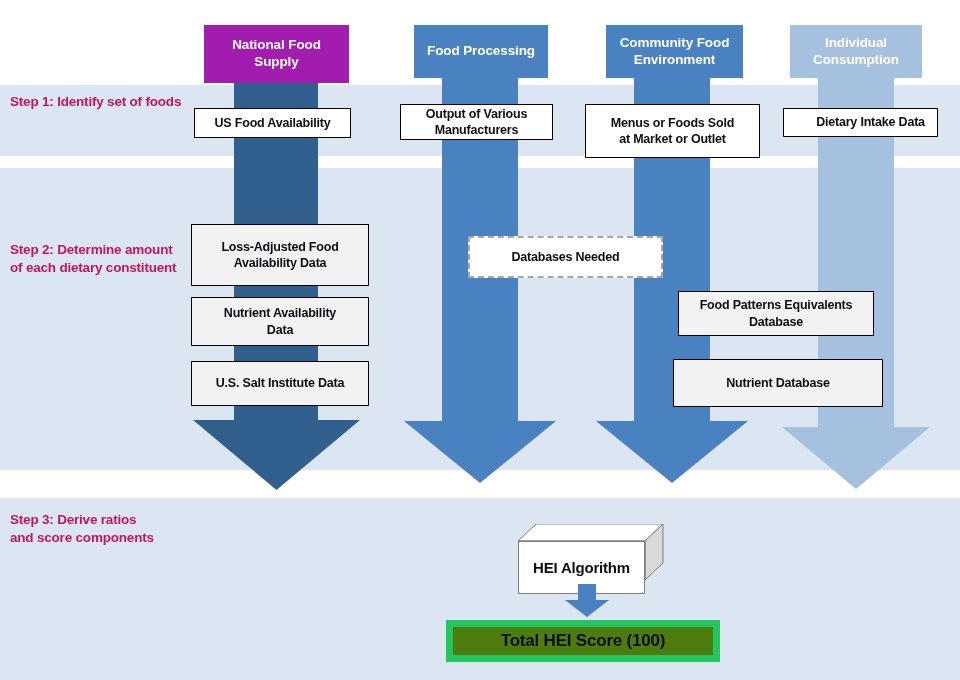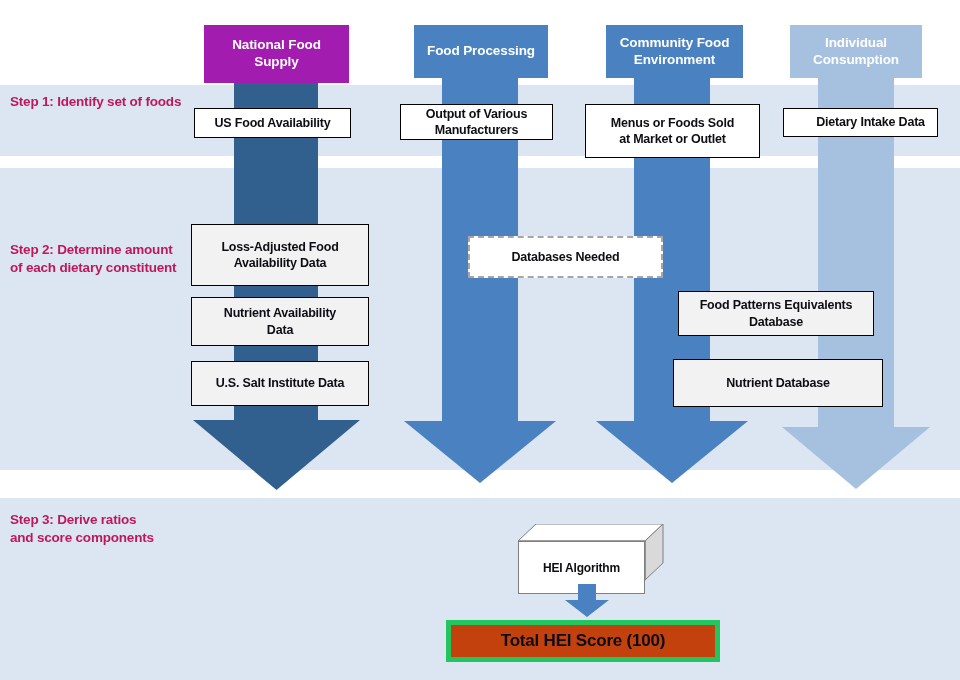--- a/index.html
+++ b/index.html
@@ -83,34 +83,34 @@
   
   #algo-box { position: absolute; z-index: 25; }
   #algo-box .face-front {
     position: absolute;
     left: 0; top: 17px;
     width: 127px; height: 53px;
     background: #ffffff;
     border: 1px solid #7f7f7f;
     box-sizing: border-box;
     display: flex; align-items: center; justify-content: center;
-    font-size: 12px; font-weight: bold; color: #0d0d14;
+    font-size: 15px; font-weight: bold; color: #0d0d14;
     letter-spacing: -0.2px;
   }
   #algo-box svg { position: absolute; left: 0; top: 0; }
 
   
   #algo-arrow { position: absolute; z-index: 25; }
 
   
   #total-score-box {
     position: absolute;
     z-index: 30;
-    background: #c2410c;
-    border: 5px solid #22c55e;
+    background: #4d7c0f;
+    border: 7px solid #22c55e;
     box-sizing: border-box;
     display: flex; align-items: center; justify-content: center;
     font-size: 17px; font-weight: bold; color: #0d0d14;
     letter-spacing: -0.2px;
   }
 </style>
 </head>
 <body>
 
 <div id="stage">

